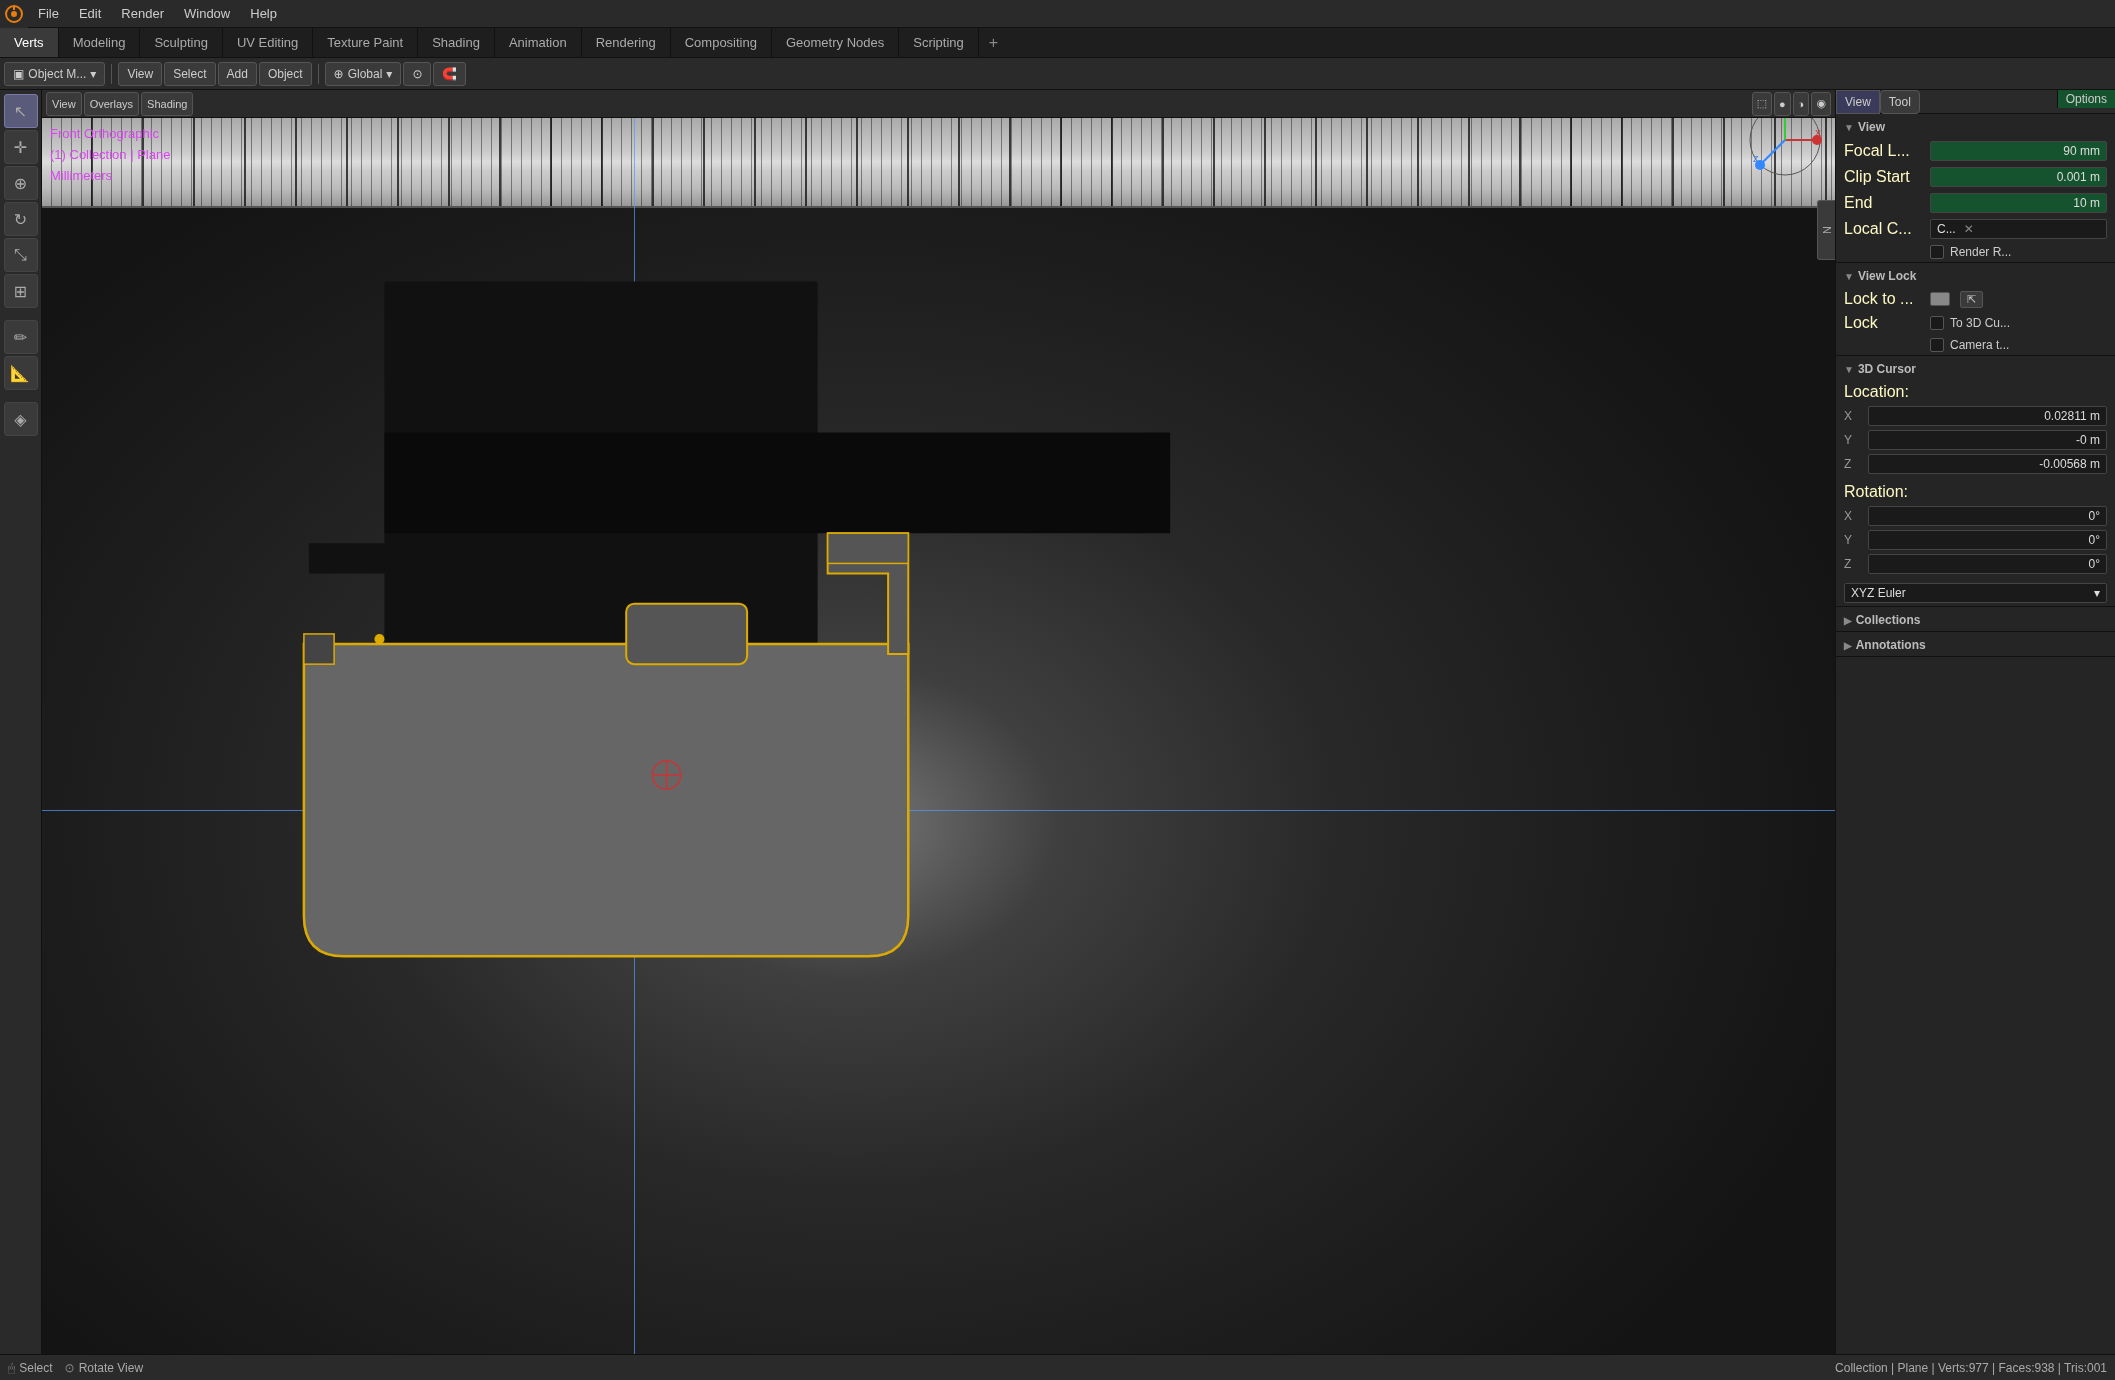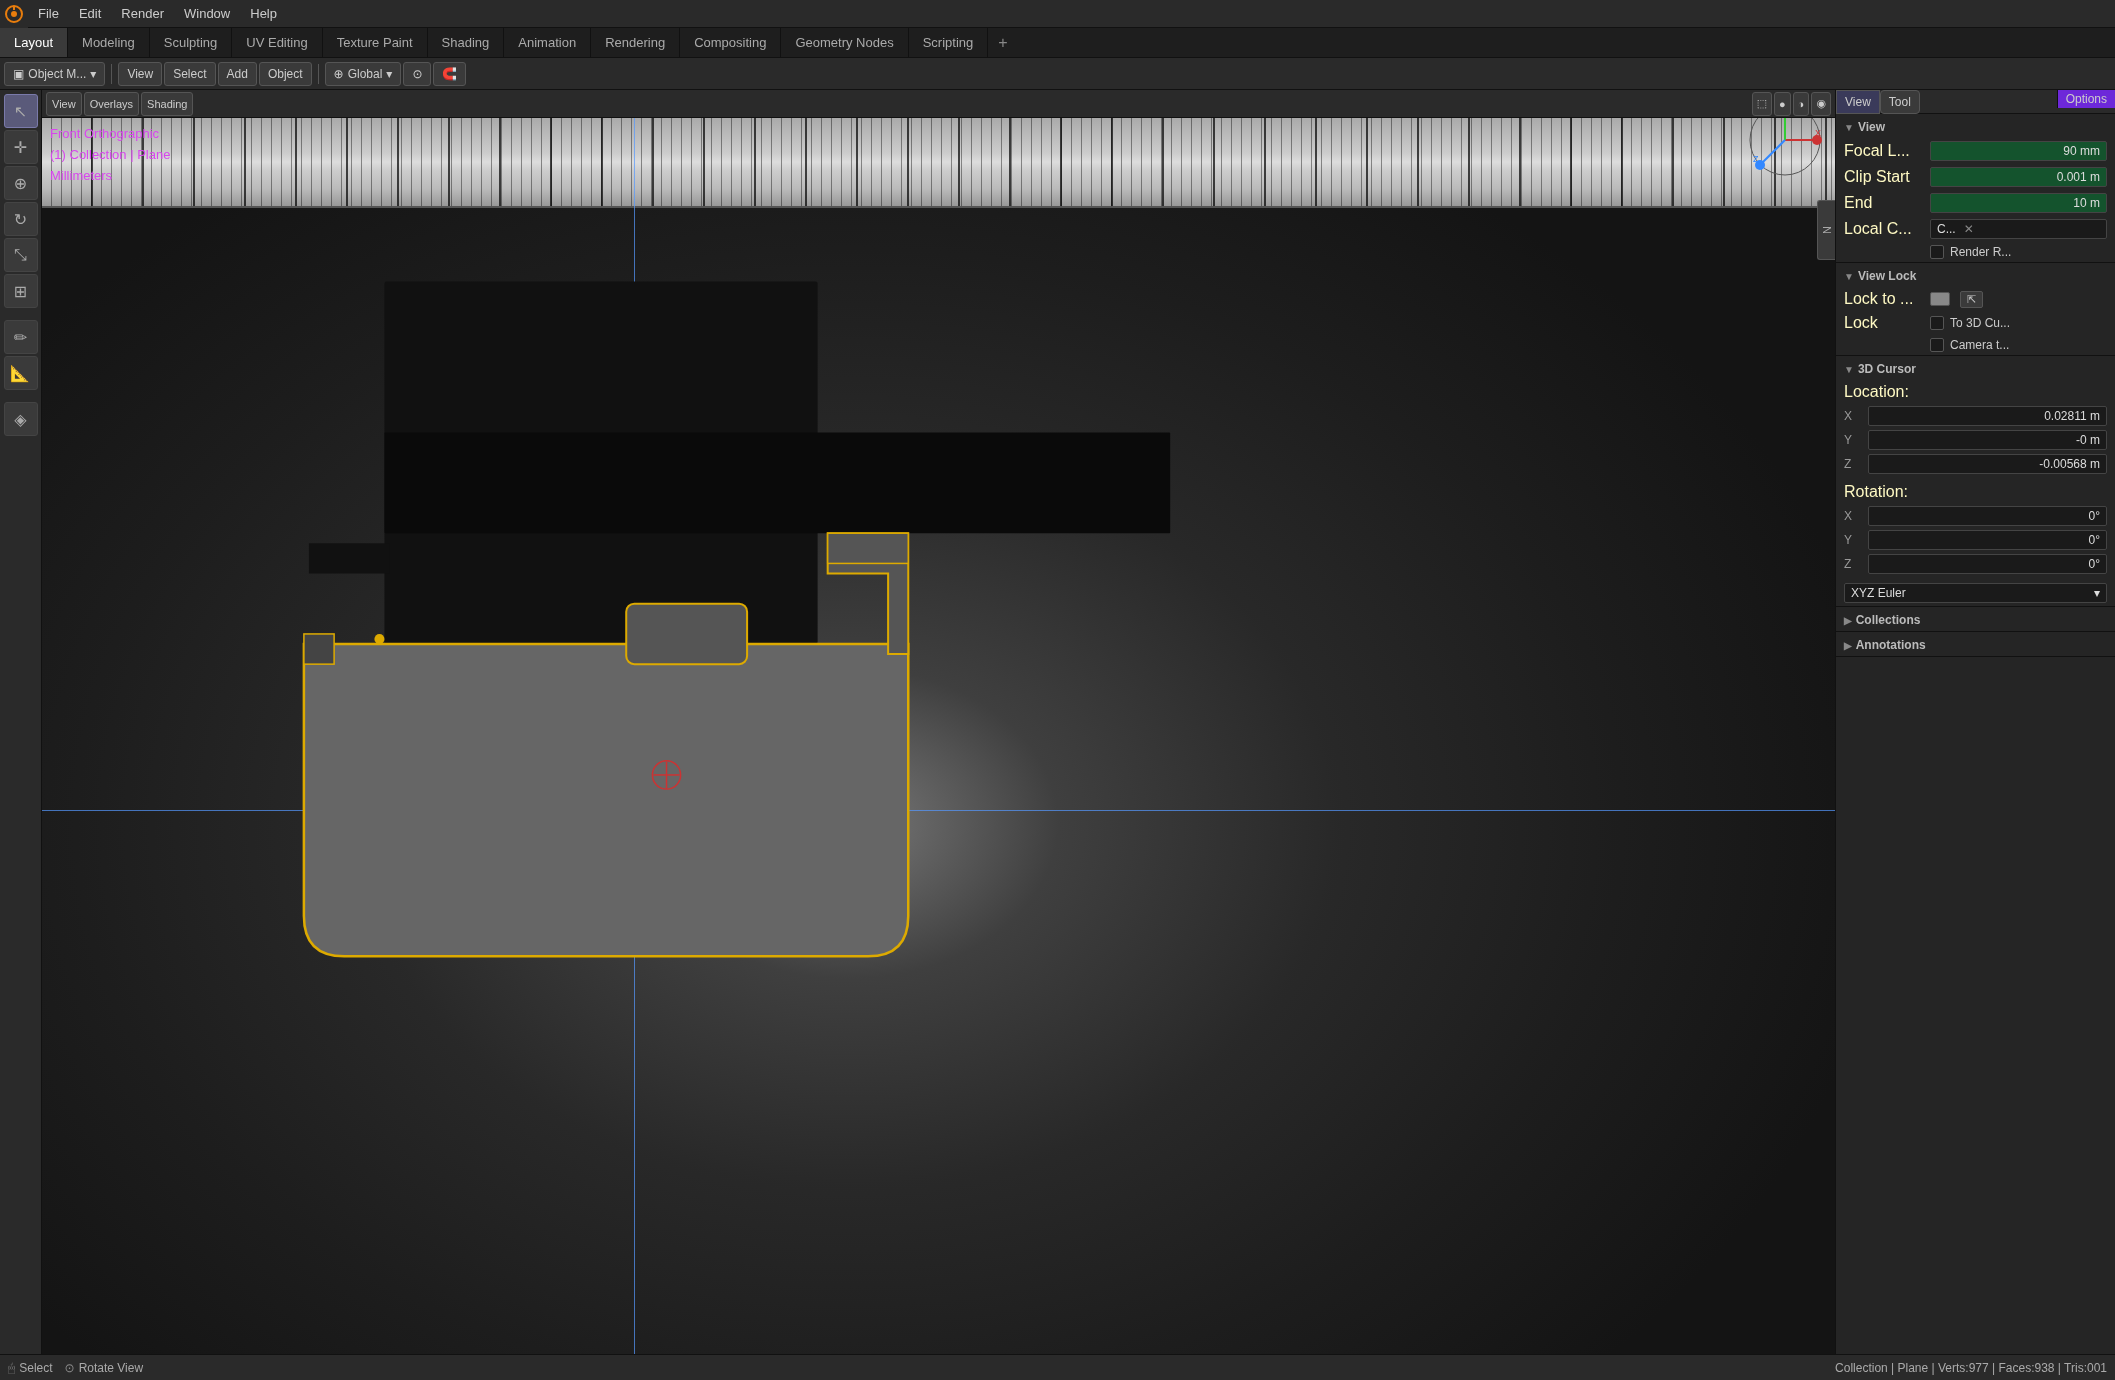--- a/index.html
+++ b/index.html
@@ -242,21 +242,21 @@
       color: #888;
       font-size: 10px;
     }
 
     
     .options-btn {
       position: absolute;
       top: 0;
       right: 0;
       padding: 2px 8px;
-      background: #6d28d9;
+      background: #14532d;
       border: none;
       border-left: 1px solid #111;
       color: #ccc;
       font-size: 12px;
       cursor: pointer;
     }
 
     
     #right-sidebar-tab {
       position: absolute;
@@ -466,21 +466,21 @@
     </svg>
   </div>
   <div class="menu-item">File</div>
   <div class="menu-item">Edit</div>
   <div class="menu-item">Render</div>
   <div class="menu-item">Window</div>
   <div class="menu-item">Help</div>
 </div>
 
 <div id="workspace-tabs">
-  <div class="workspace-tab active">Layout</div>
+  <div class="workspace-tab active">Verts</div>
   <div class="workspace-tab">Modeling</div>
   <div class="workspace-tab">Sculpting</div>
   <div class="workspace-tab">UV Editing</div>
   <div class="workspace-tab">Texture Paint</div>
   <div class="workspace-tab">Shading</div>
   <div class="workspace-tab">Animation</div>
   <div class="workspace-tab">Rendering</div>
   <div class="workspace-tab">Compositing</div>
   <div class="workspace-tab">Geometry Nodes</div>
   <div class="workspace-tab">Scripting</div>

